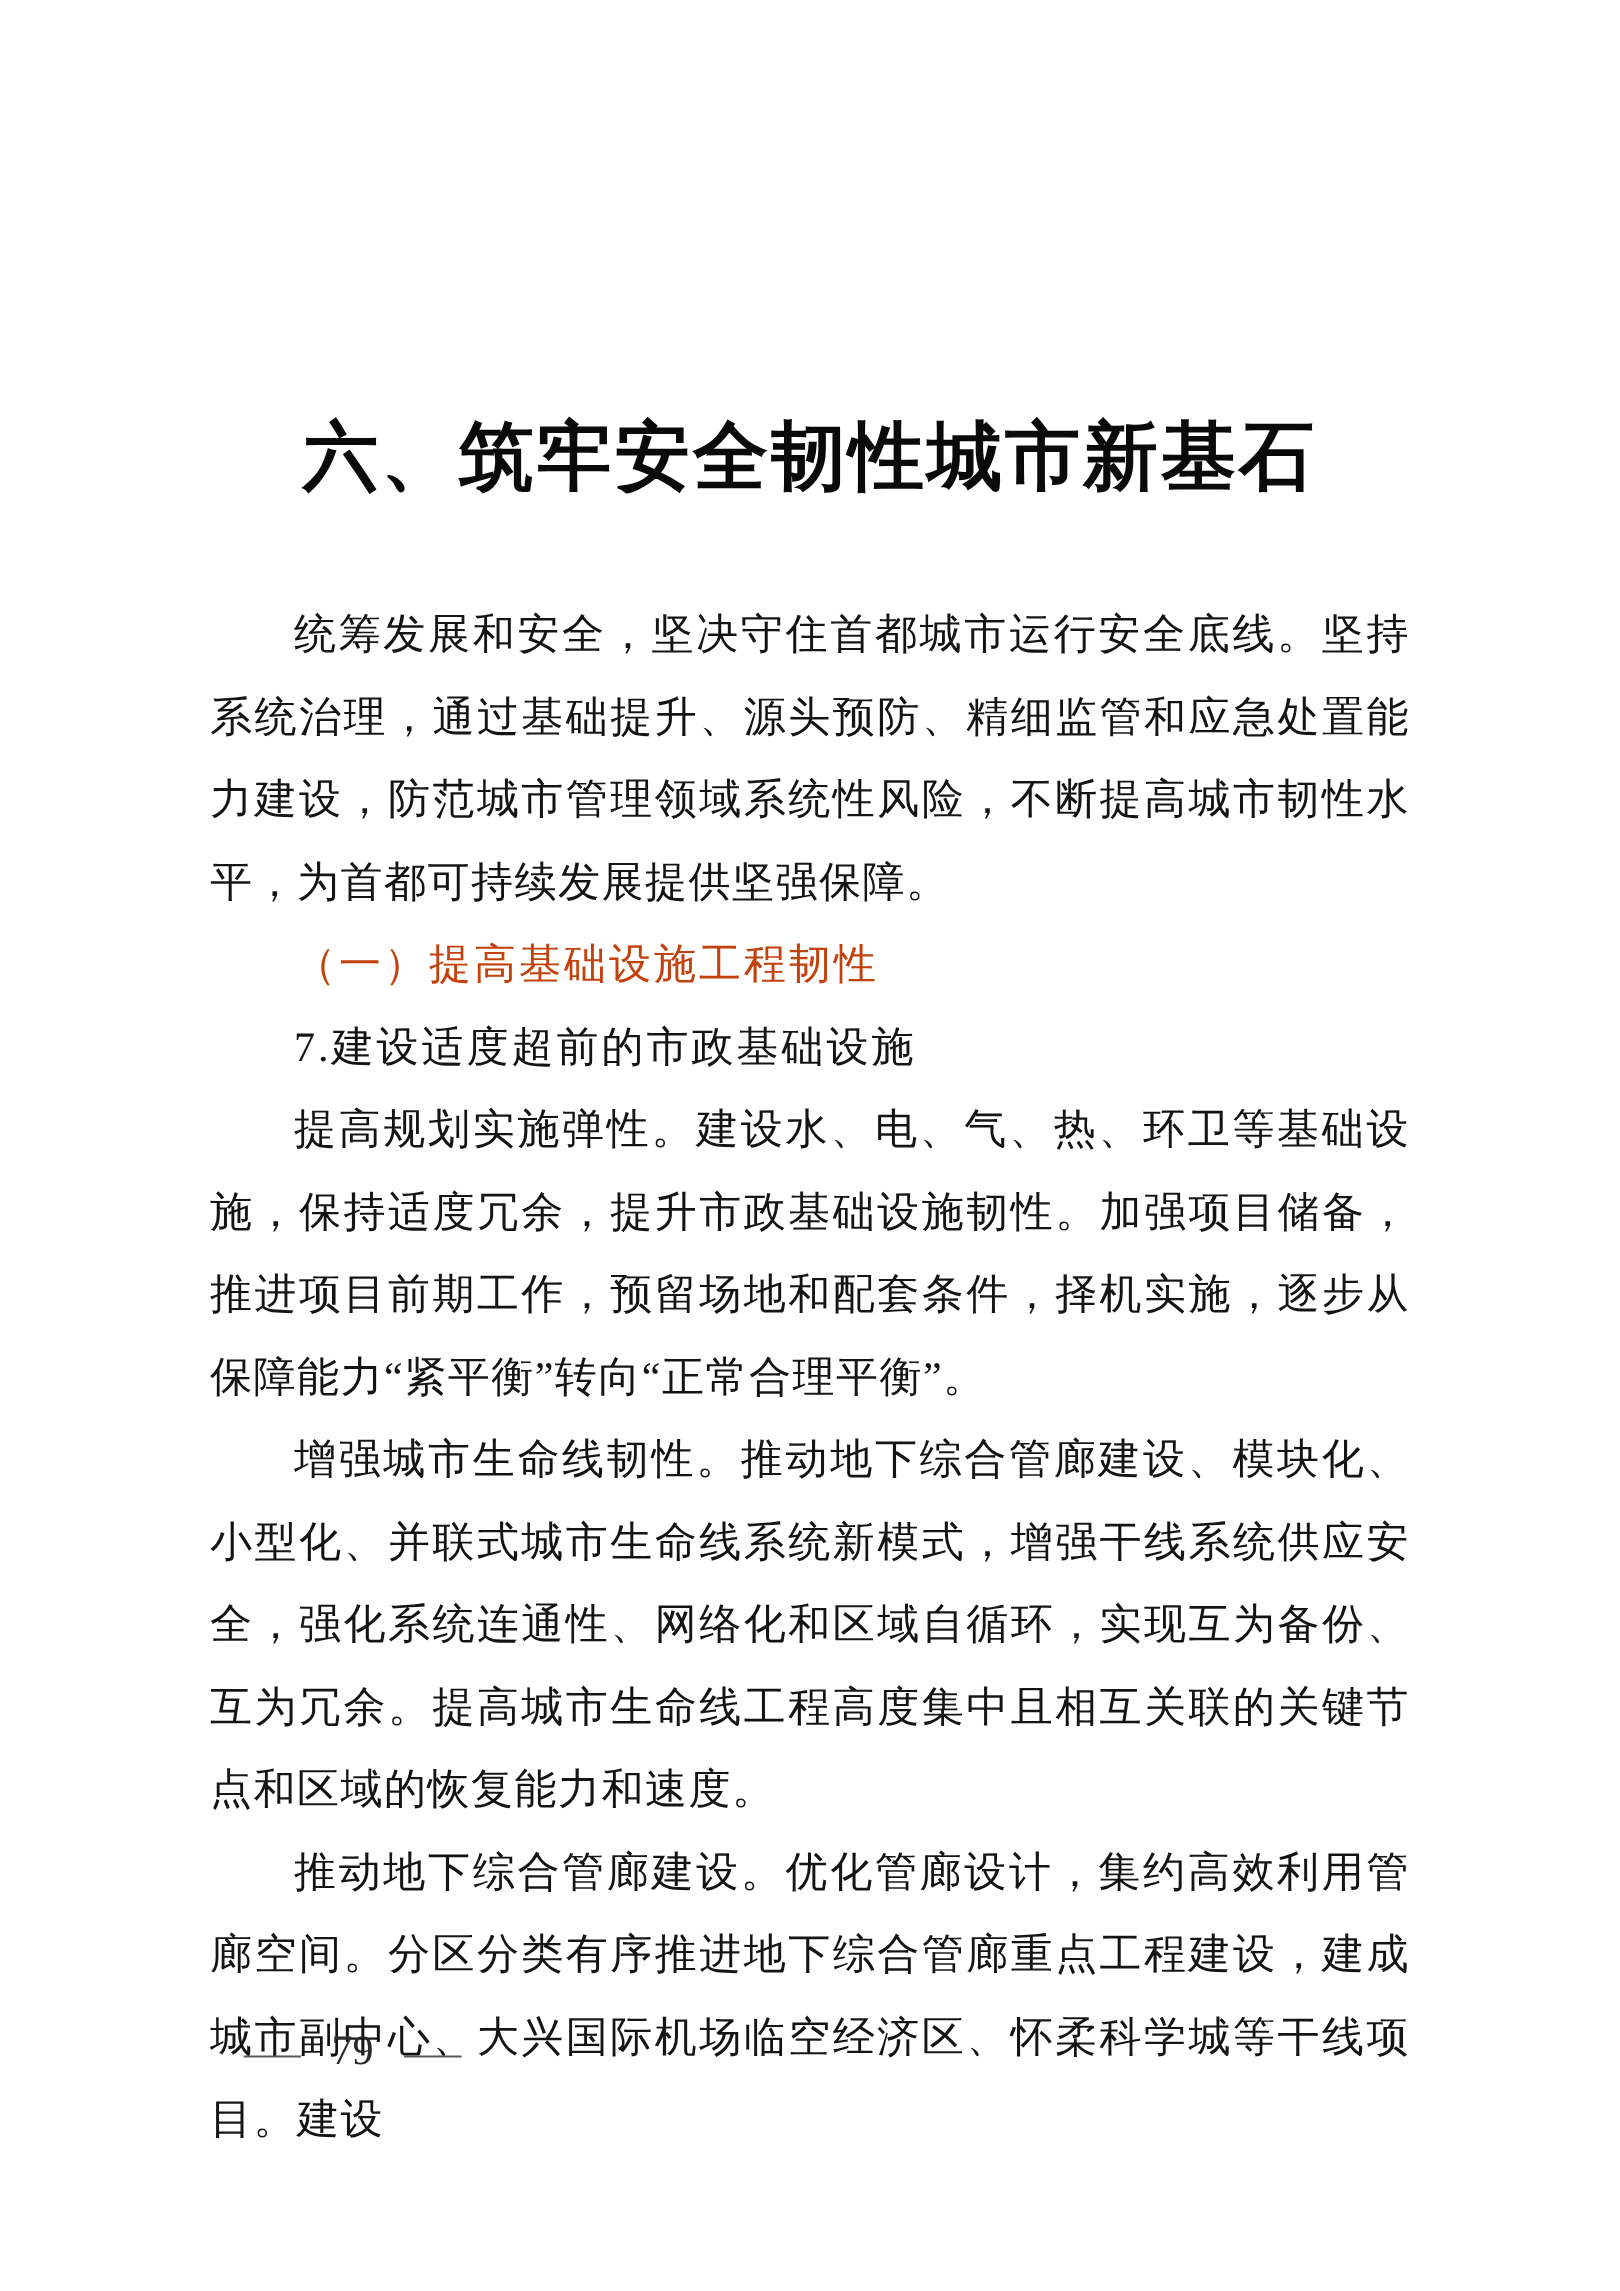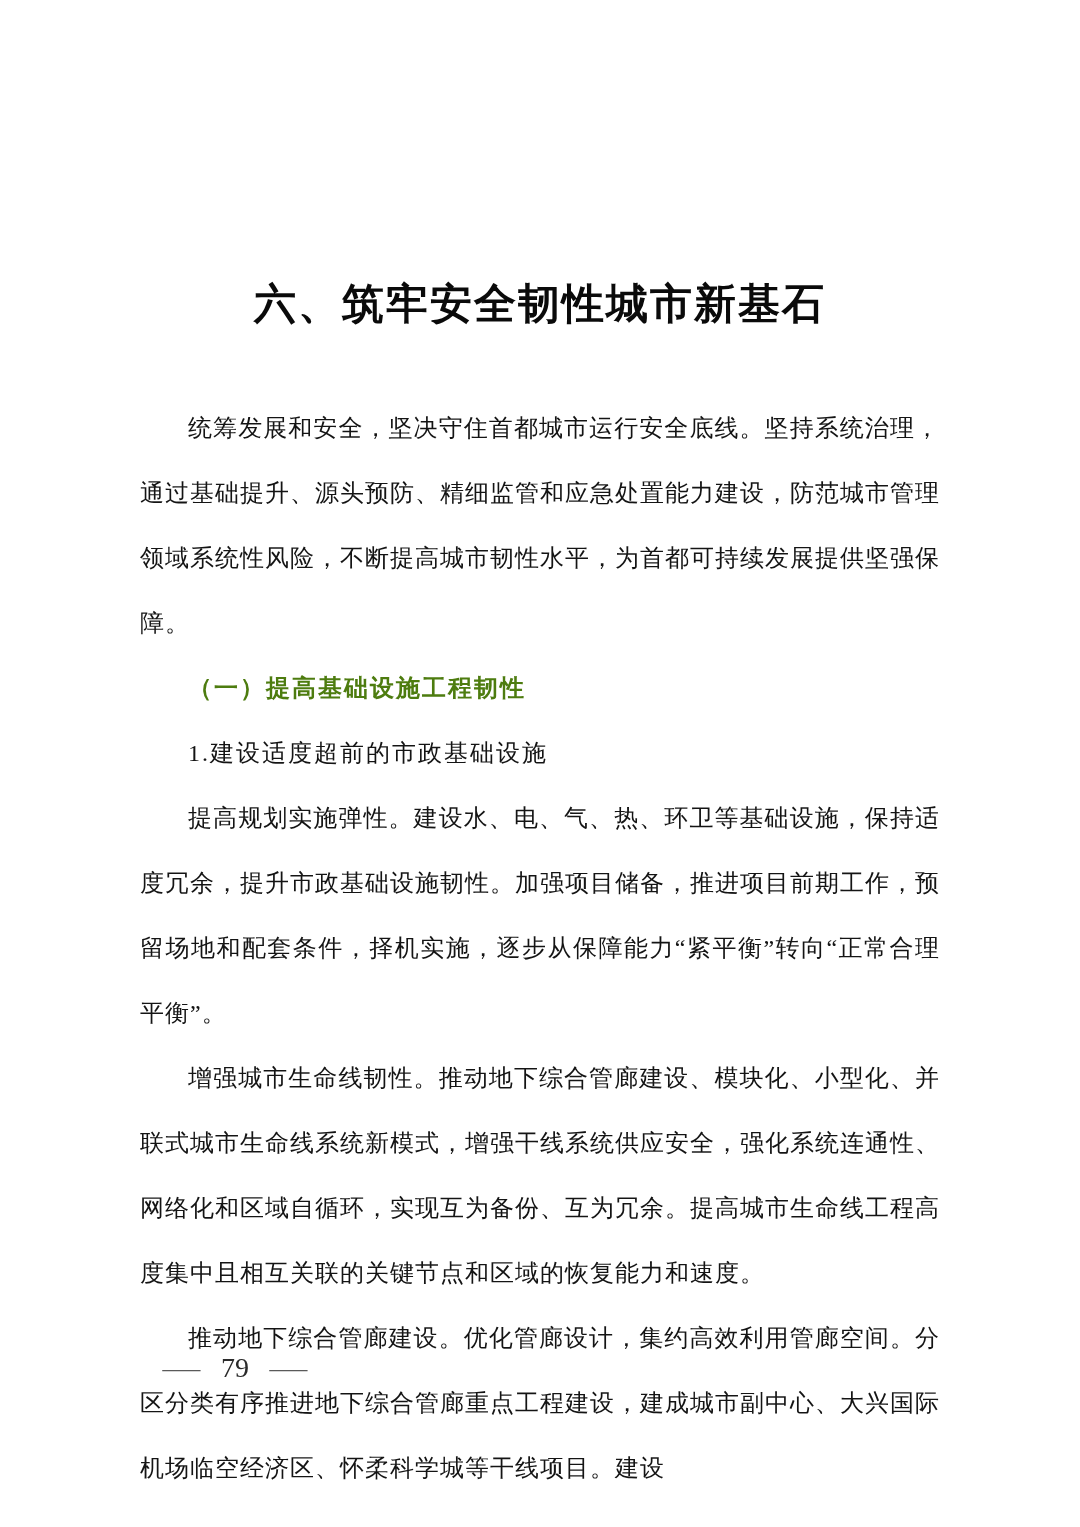--- a/index.html
+++ b/index.html
@@ -13,42 +13,42 @@
     height: 1527px;
     background: #ffffff;
     overflow: hidden;
     color: #121212;
   }
   .doc-title {
     padding-top: 276px;
     text-align: center;
     font-family: "Liberation Sans", "DejaVu Sans", sans-serif;
     font-weight: bold;
-    font-size: 42px;
+    font-size: 50px;
     line-height: 56px;
     letter-spacing: 2px;
     color: #0a0a0a;
   }
   .doc-body {
     margin: 64px 140px 0 140px;
     width: 800px;
   }
   .doc-body p {
-    font-size: 24px;
-    line-height: 65px;
+    font-size: 28px;
+    line-height: 55px;
     text-align: justify;
     text-justify: inter-character;
     text-indent: 2em;
     letter-spacing: 1px;
     color: #141414;
   }
   .doc-body p.heading-2 {
-    font-weight: bold;
+    font-weight: normal;
     letter-spacing: 2px;
-    color: #4d7c0f;
+    color: #c2410c;
   }
   .doc-body p.heading-3 {
     letter-spacing: 2px;
   }
   .page-footer {
     position: absolute;
     left: 168px;
     top: 1352px;
     display: flex;
     align-items: center;
@@ -70,21 +70,21 @@
 </head>
 <body>
 
 <div class="page">
 
   <h1 class="doc-title">六、筑牢安全韧性城市新基石</h1>
 
   <div class="doc-body">
     <p class="body-text">统筹发展和安全，坚决守住首都城市运行安全底线。坚持系统治理，通过基础提升、源头预防、精细监管和应急处置能力建设，防范城市管理领域系统性风险，不断提高城市韧性水平，为首都可持续发展提供坚强保障。</p>
     <p class="heading-2">（一）提高基础设施工程韧性</p>
-    <p class="heading-3">1.建设适度超前的市政基础设施</p>
+    <p class="heading-3">7.建设适度超前的市政基础设施</p>
     <p class="body-text">提高规划实施弹性。建设水、电、气、热、环卫等基础设施，保持适度冗余，提升市政基础设施韧性。加强项目储备，推进项目前期工作，预留场地和配套条件，择机实施，逐步从保障能力“紧平衡”转向“正常合理平衡”。</p>
     <p class="body-text">增强城市生命线韧性。推动地下综合管廊建设、模块化、小型化、并联式城市生命线系统新模式，增强干线系统供应安全，强化系统连通性、网络化和区域自循环，实现互为备份、互为冗余。提高城市生命线工程高度集中且相互关联的关键节点和区域的恢复能力和速度。</p>
     <p class="body-text">推动地下综合管廊建设。优化管廊设计，集约高效利用管廊空间。分区分类有序推进地下综合管廊重点工程建设，建成城市副中心、大兴国际机场临空经济区、怀柔科学城等干线项目。建设</p>
   </div>
 
   <div class="page-footer">
     <span class="dash">—</span>
     <span class="page-number">79</span>
     <span class="dash">—</span>
   </div>

